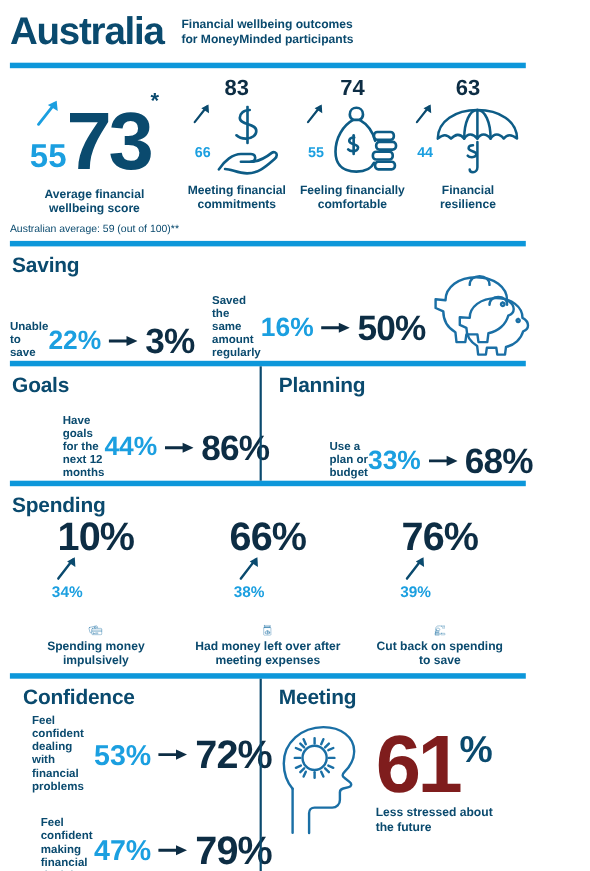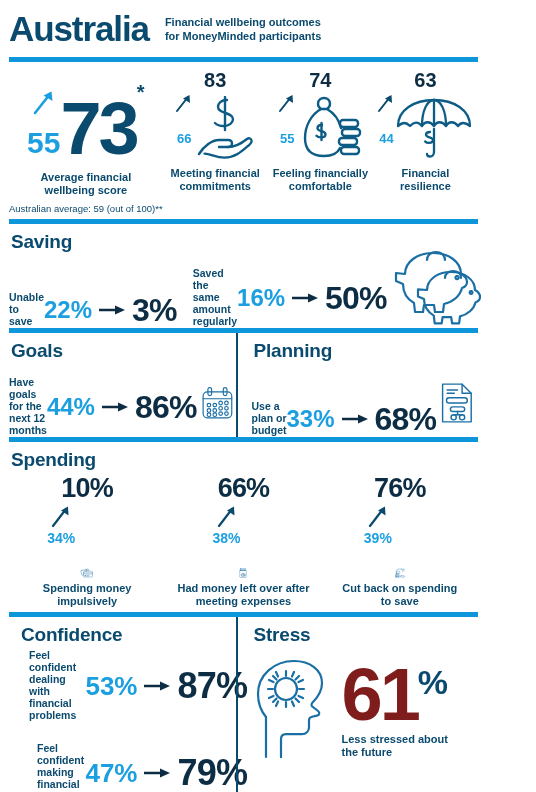--- a/index.html
+++ b/index.html
@@ -205,37 +205,38 @@
     display: flex;
     flex-direction: column;
     min-width: 0;
   }
   .col.right { padding-left: 14px; }
   .col-body {
     display: flex;
     align-items: flex-end;
     justify-content: space-between;
     height: 72px;
+    margin-left: 48px;
   }
 
   
   .spend-row {
     display: flex;
     padding: 0 9px;
     box-sizing: border-box;
   }
   .spend-cell {
     flex: 1 1 0;
     display: flex;
     flex-direction: column;
     align-items: center;
     text-align: center;
   }
   .spend-top {
-    font-size: 27px;
+    font-size: 36px;
     font-weight: bold;
     color: #0d2d44;
     line-height: 28px;
     letter-spacing: -0.8px;
   }
   .spend-mid {
     display: flex;
     align-items: flex-start;
     justify-content: center;
     height: 76px;
@@ -654,21 +655,21 @@
             <div class="stat-label">
               <div>Feel confident dealing with</div>
               <div>financial problems</div>
             </div>
             <div class="stat-nums">
               <span class="prev">53%</span>
               <svg class="bigarrow" viewBox="0 0 26 14">
                 <path d="M0 7 H19" stroke="#0d2d44" stroke-width="2.6" stroke-linecap="round"></path>
                 <path d="M26 7 L16 2.4 L16 11.6 Z" fill="#0d2d44"></path>
               </svg>
-              <span class="now">87%</span>
+              <span class="now">72%</span>
             </div>
           </div>
 
           <div class="conf-stat stat" style="margin-left:8px">
             <div class="stat-label">
               <div>Feel confident making</div>
               <div>financial decisions</div>
             </div>
             <div class="stat-nums">
               <span class="prev">47%</span>
@@ -680,21 +681,21 @@
             </div>
           </div>
 
         </div>
       </div>
     </div>
 
     <div class="vrule"></div>
 
     <div class="col right">
-      <div class="sec-title">Stress</div>
+      <div class="sec-title">Meeting</div>
       <div class="stress-body">
         <svg width="86" height="104" viewBox="0 0 86 104">
           <g fill="none" stroke="#1a6fa5" stroke-width="2.2" stroke-linejoin="round" stroke-linecap="round">
             <path d="M14 60 c-5 -6 -8 -14 -8 -23 C6 18 22 4 42 4 c16 0 28 9 28 22 c0 9 -5 15 -9 19 c-2 2 -2 4 0 5 l5 4 c2 1.6 1.6 4 -1 4.6 l-5 1.2 c-2 0.5 -3 1.6 -3 3.4 v7 c0 4 -3 7 -7 7 H34 c-3 0 -5 2 -5 5 v18"></path>
             <path d="M14 60 L14 100"></path>
             <circle cx="34" cy="32" r="11"></circle>
             <path d="M34 14 L34 19"></path>
               <path d="M34 45 L34 50"></path>
             <path d="M16 32 L21 32"></path>
               <path d="M47 32 L52 32"></path>

